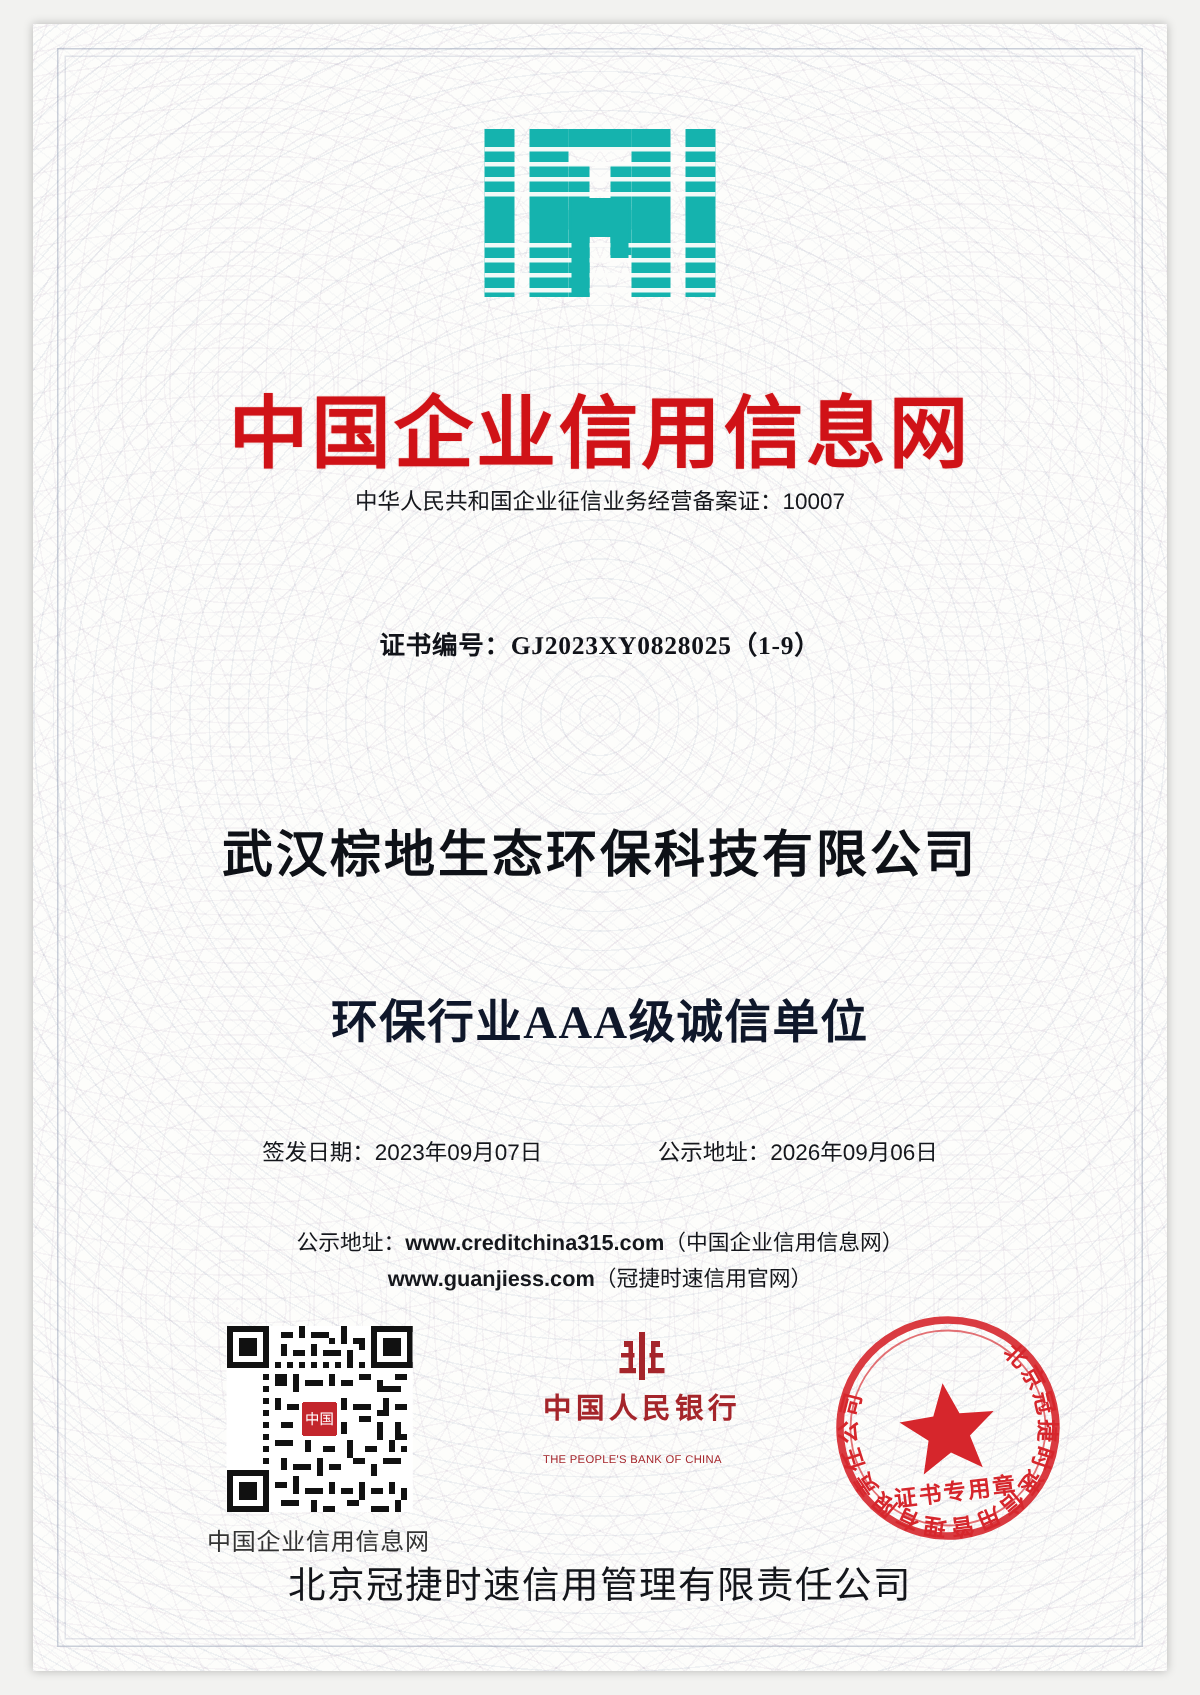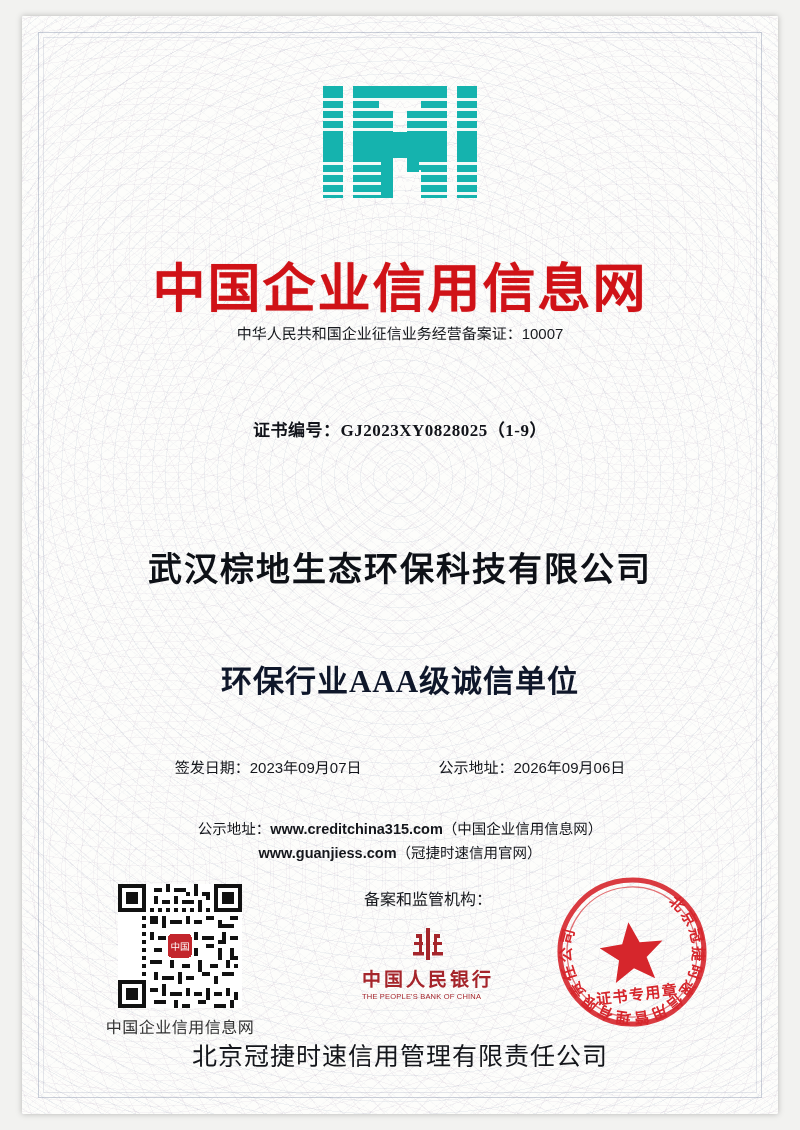--- a/index.html
+++ b/index.html
@@ -121,21 +121,21 @@
     font-size:14.5px;color:#15171c;line-height:1.65;margin-top:24px;
   }
   .urls .u-line{display:block;}
   .url-link{color:#15171c;text-decoration:none;font-weight:bold;}
 
   
   .bottom{
     position:absolute;left:0;right:0;top:856px;height:160px;
   }
   .qr-block{
-    position:absolute;left:83px;top:12px;width:150px;text-align:center;
+    position:absolute;left:116px;top:12px;width:150px;
   }
   .qr{
     width:124px;height:124px;margin:0 auto;
     background:#fff;
     position:relative;
   }
   .qr svg{display:block;}
   .qr-caption{
     margin-top:6px;font-size:16px;color:#333;letter-spacing:.5px;
   }
@@ -145,21 +145,21 @@
   .regulator-label{font-size:16px;color:#15171c;margin-bottom:16px;}
   .bank{
     display:flex;align-items:center;justify-content:center;gap:8px;flex-direction:column;
   }
   .bank-text{text-align:left;}
   .bank-cn{
     font-family:"Liberation Serif","DejaVu Serif",serif;
     font-size:19px;color:#a5252b;letter-spacing:3px;font-weight:bold;line-height:1.05;
   }
   .bank-en{
-    font-size:7.5px;color:#a5252b;letter-spacing:.2px;margin-top:2px;
+    font-size:7.5px;color:#a5252b;letter-spacing:.2px;margin-top:18px;
   }
   
   .stamp{
     position:absolute;right:66px;top:0px;width:160px;height:160px;
     transform:rotate(-7deg);
   }
   .issuer{
     position:absolute;left:0;right:0;top:1020px;
     text-align:center;
     font-family:"Liberation Serif","DejaVu Serif",serif;
@@ -351,21 +351,20 @@
             <g fill="#c3262c">
               <rect x="12.6" y="12.6" width="5.8" height="5.8" rx="0.6"></rect>
             </g>
             <text x="15.5" y="16.4" font-size="2.4" fill="#ffffff" text-anchor="middle" font-family="DejaVu Sans, sans-serif">中国</text>
           </svg>
         </div>
         <div class="qr-caption">中国企业信用信息网</div>
       </div>
 
       <div class="regulator">
-        <div class="regulator-label">备案和监管机构：</div>
         <div class="bank">
           <svg width="34" height="36" viewBox="0 0 34 36">
             <g fill="#a5252b">
               <rect x="15" y="2" width="4" height="32"></rect>
               <path d="M5 8 h6 v4 h-6 z"></path>
               <path d="M23 8 h6 v4 h-6 z"></path>
               <path d="M3 16 h9 v3 h-9 z"></path>
               <path d="M22 16 h9 v3 h-9 z"></path>
               <path d="M2 26 h11 v3.5 h-11 z"></path>
               <path d="M21 26 h11 v3.5 h-11 z"></path>

